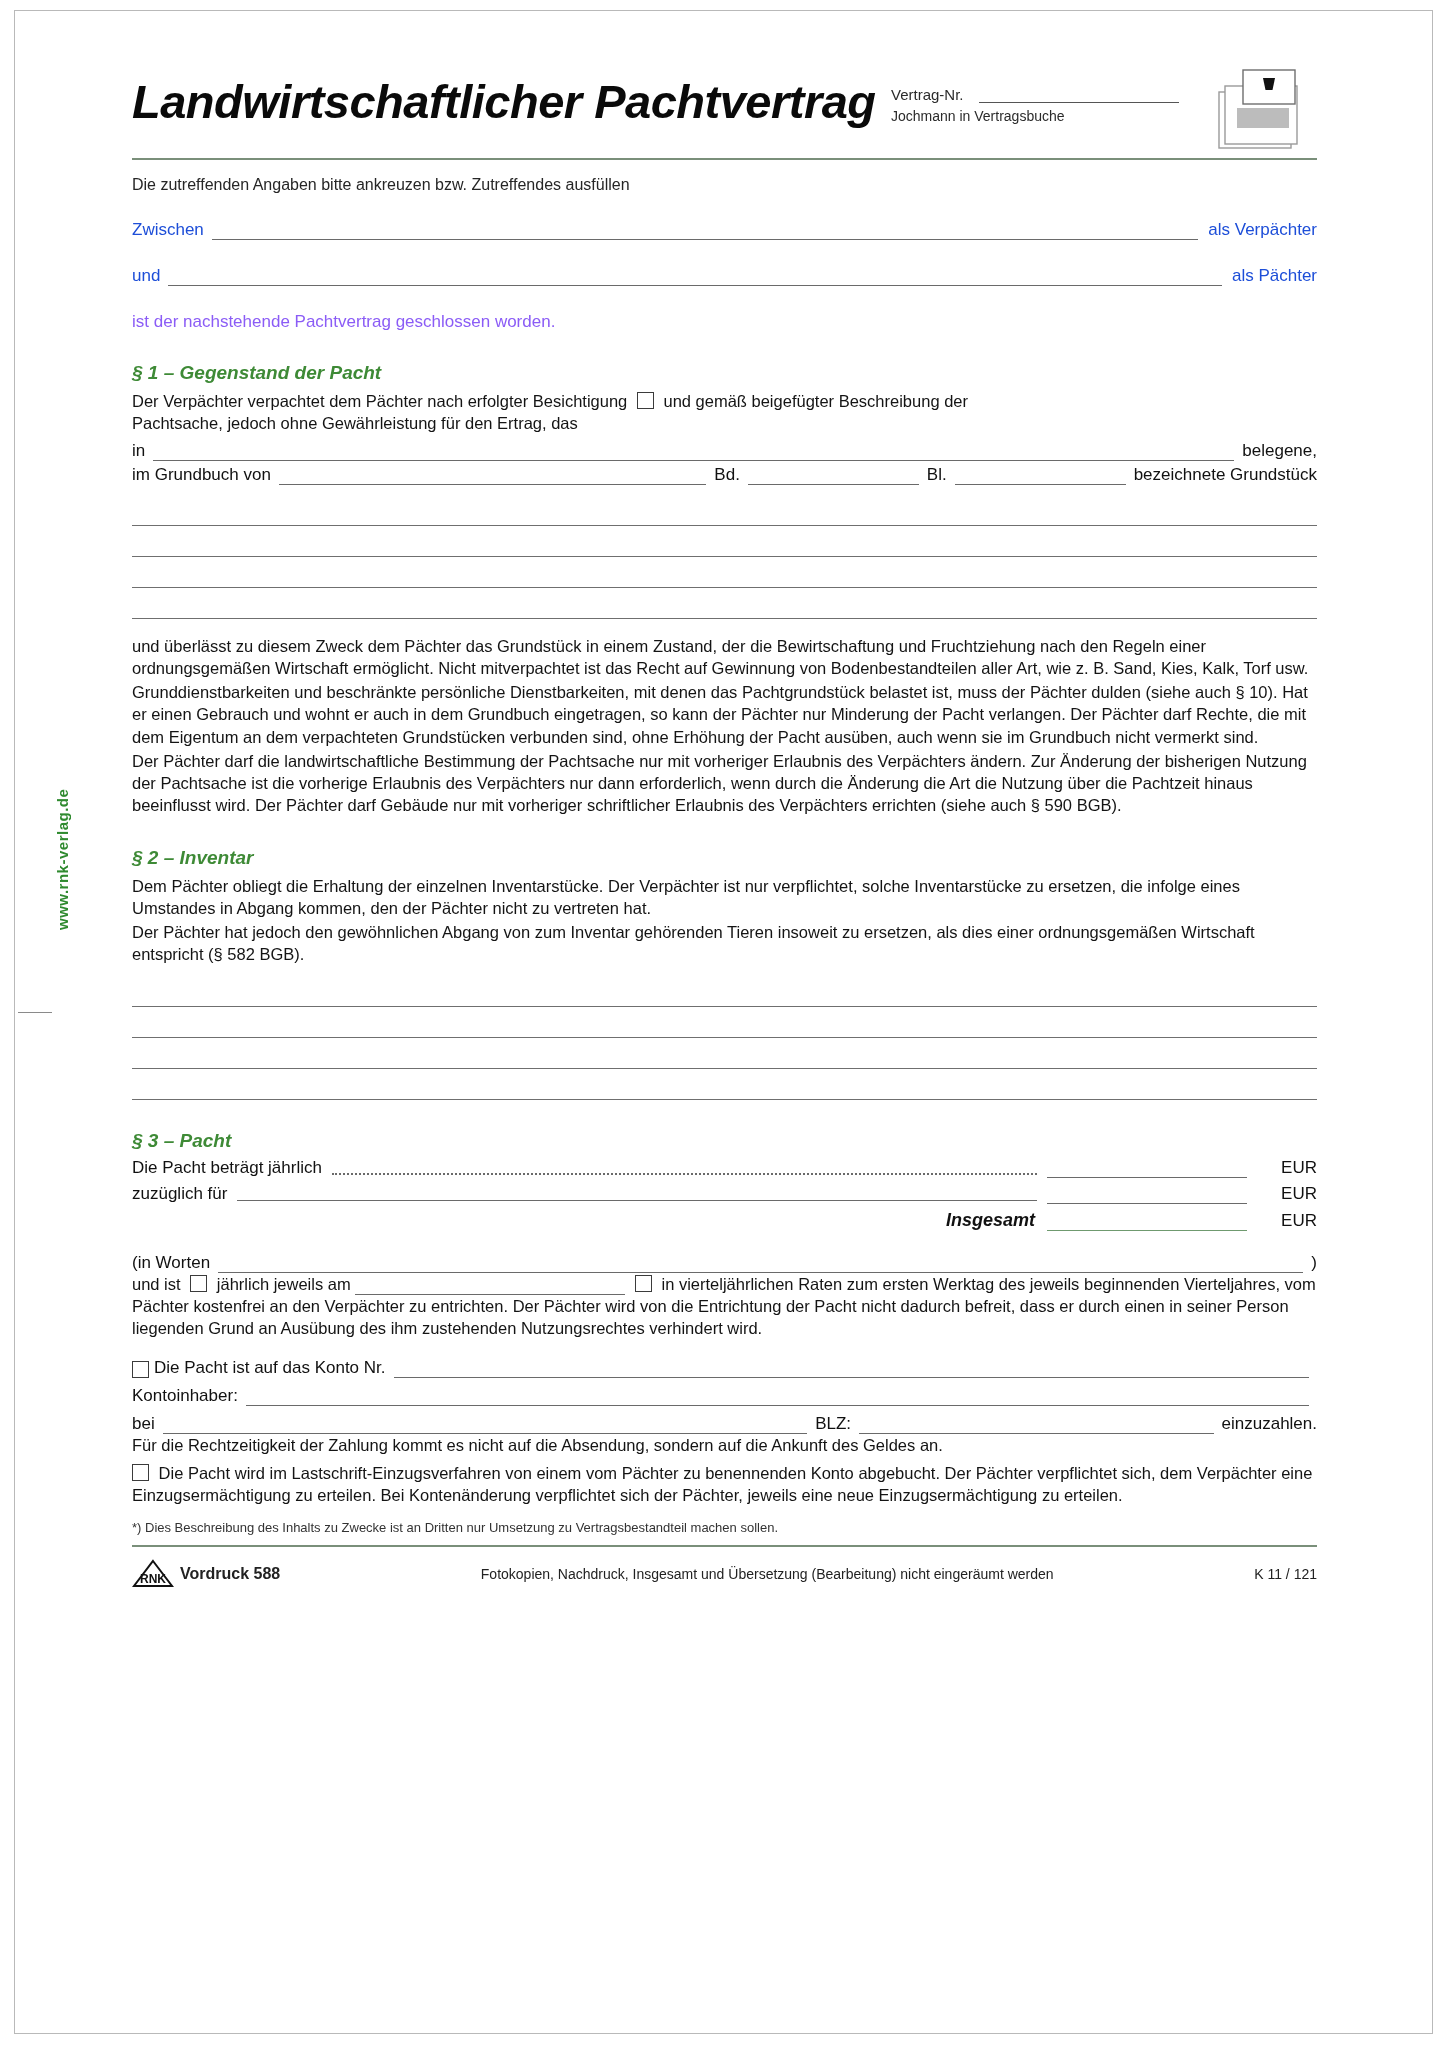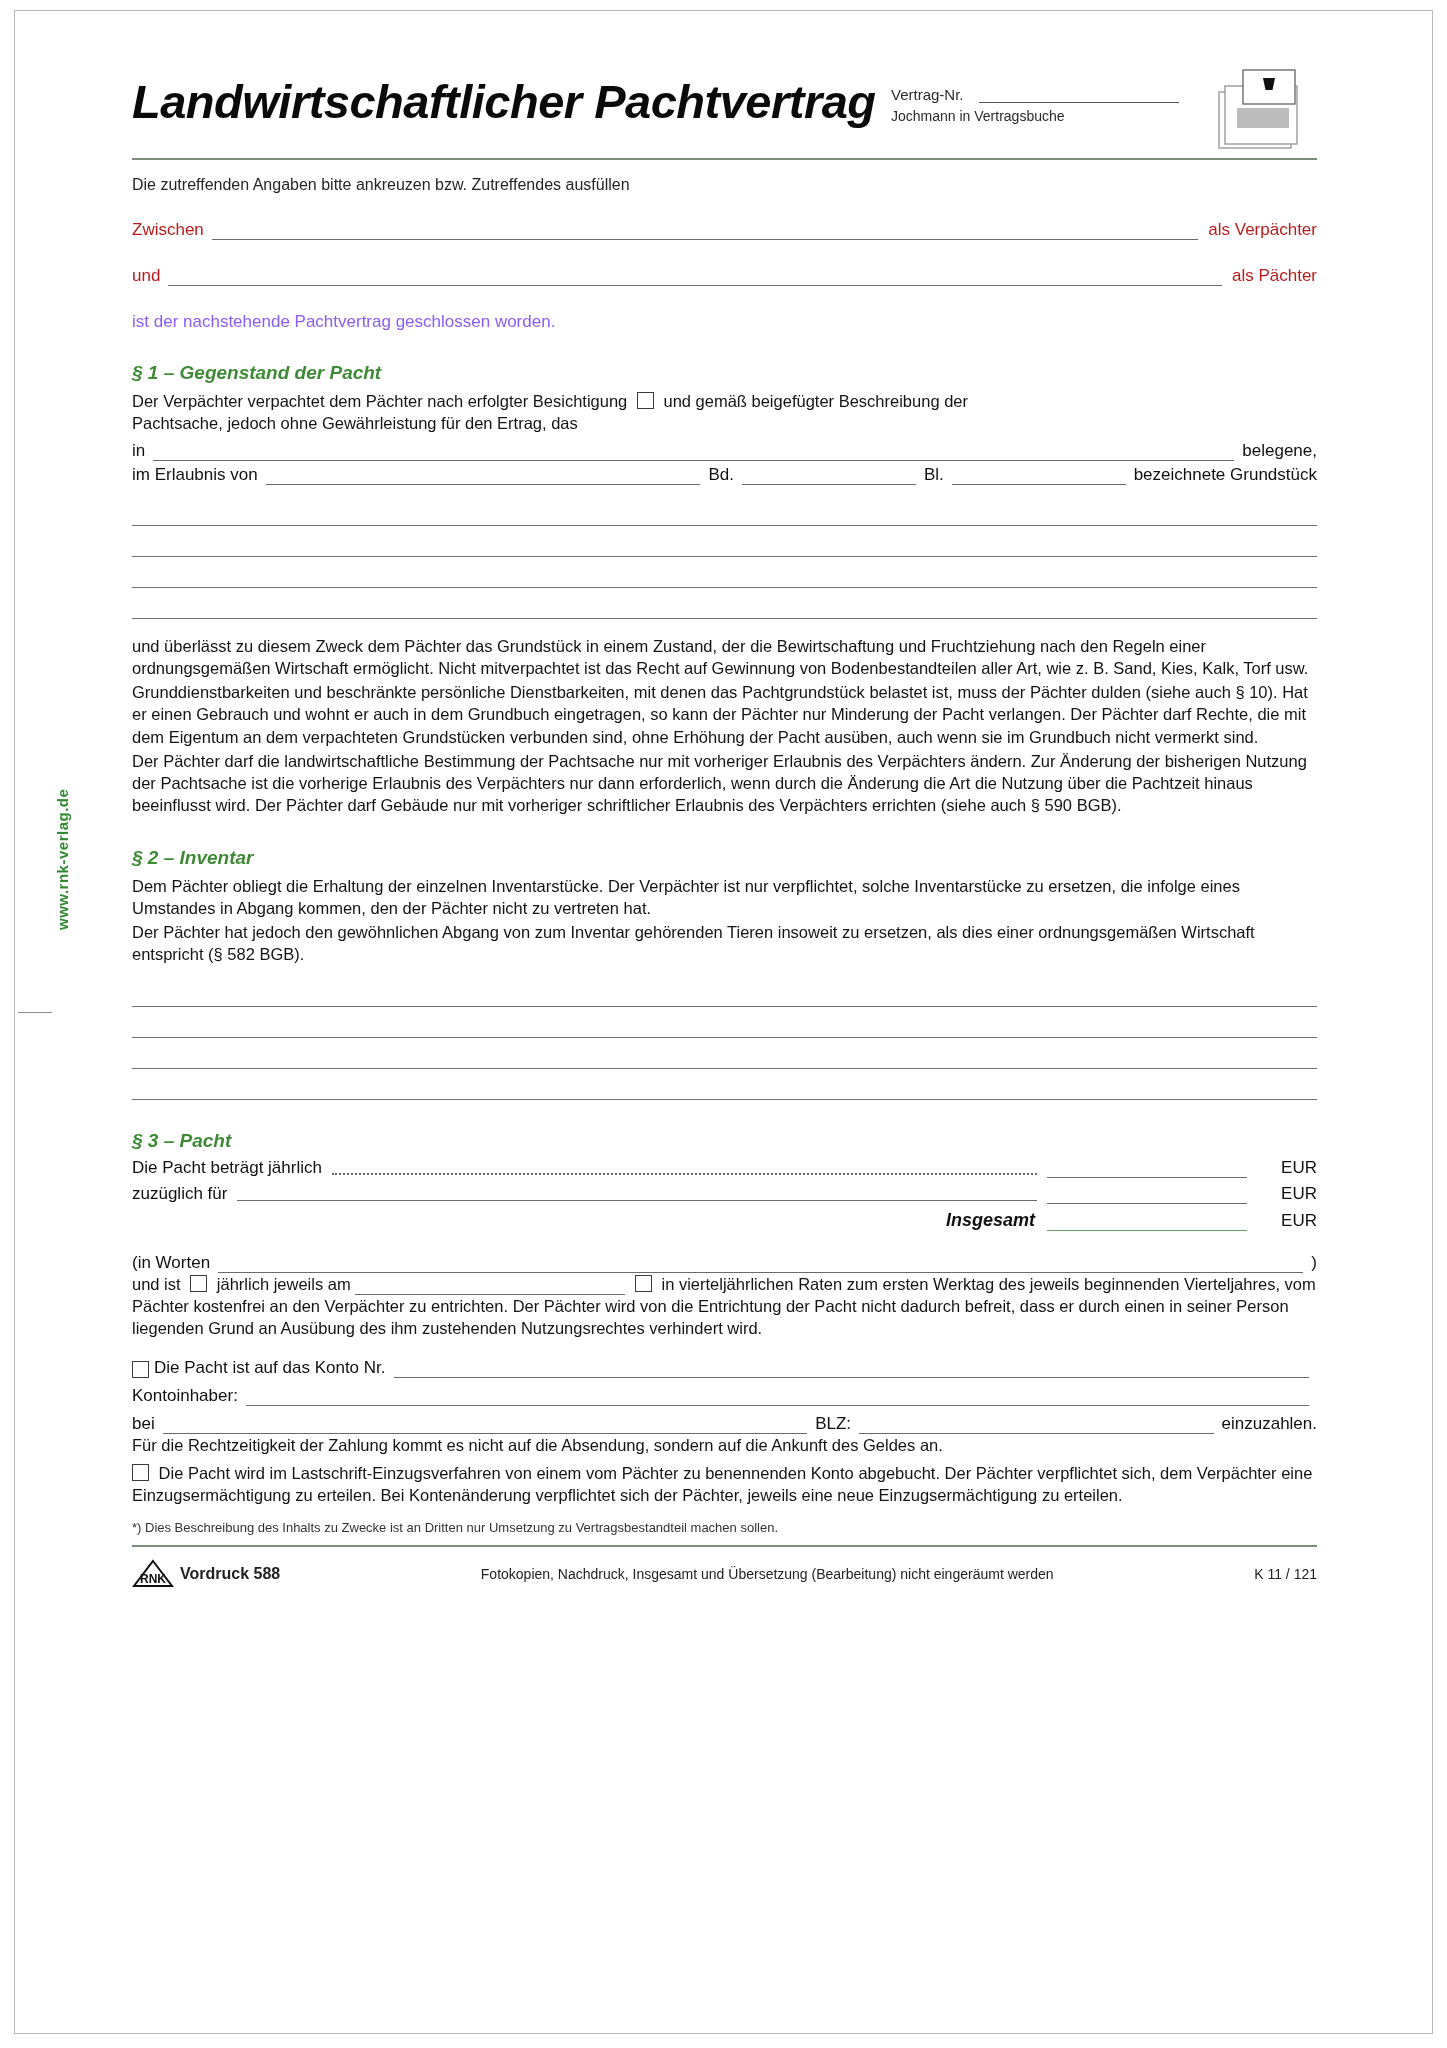--- a/index.html
+++ b/index.html
@@ -50,21 +50,21 @@
     margin-top:2px;
   }
   .subtitle{
     font-size:16px;margin:16px 0 0 0;color:#262626;
     filter:blur(0.5px);
   }
   
   .party{margin-top:26px;}
   .fieldline{
     display:flex;align-items:flex-end;
-    font-size:17px;color:#b91c1c;
+    font-size:17px;color:#1d4ed8;
     margin-bottom:26px;
     filter:blur(0.5px);
   }
   .fieldline .lbl{white-space:nowrap;padding-right:8px;}
   .fieldline .rule{flex:1;border-bottom:1px solid #6a6a6a;height:14px;}
   .fieldline .tail{white-space:nowrap;padding-left:10px;}
   .sentence{
     font-size:17px;margin:0 0 0 0;color:#8b5cf6;
     filter:blur(0.5px);
   }
@@ -221,21 +221,21 @@
       <span>Pachtsache, jedoch ohne Gewährleistung für den Ertrag, das</span>
     </p>
 
     <div class="in-row">
       <span>in</span>
       <span class="rule"></span>
       <span>belegene,</span>
     </div>
 
     <div class="gb-row">
-      <span class="lbl">im Erlaubnis von</span>
+      <span class="lbl">im Grundbuch von</span>
       <span class="r1"></span>
       <span class="lbl">Bd.</span>
       <span class="r2"></span>
       <span class="lbl">Bl.</span>
       <span class="r3"></span>
       <span class="lbl">bezeichnete Grundstück</span>
     </div>
 
     <div class="blankrules">
       <div class="blankline"></div>

